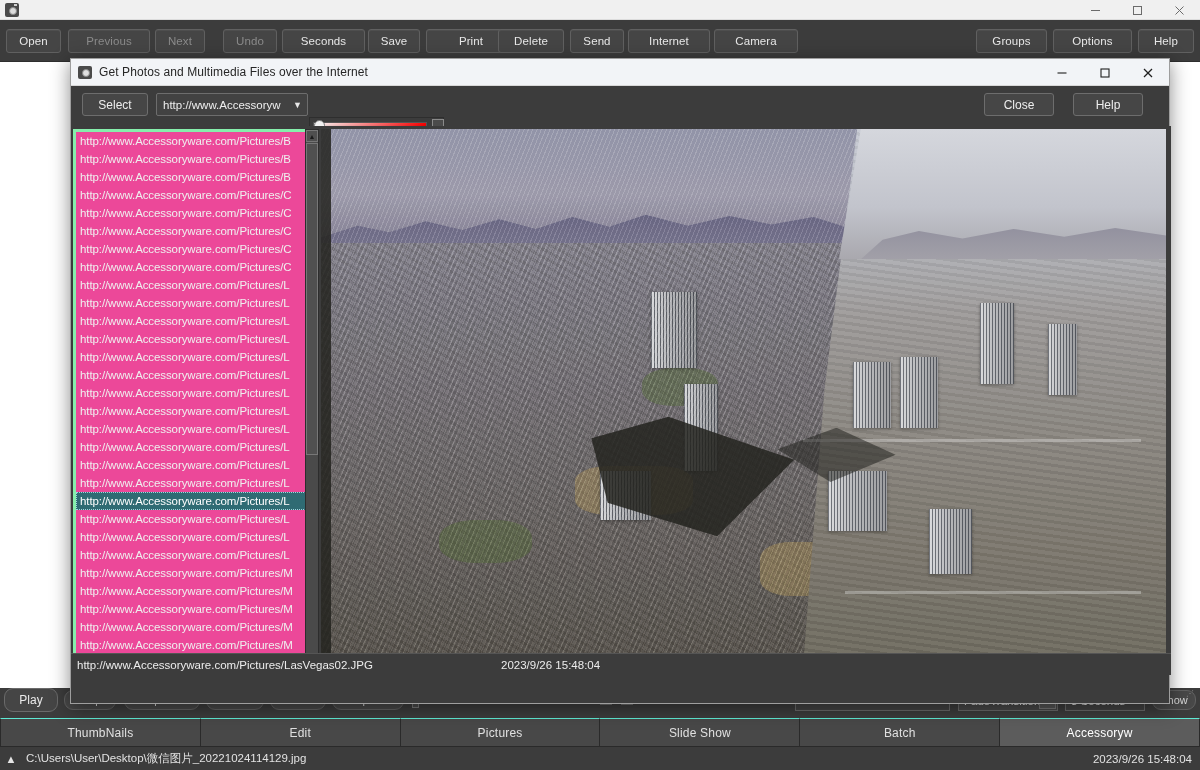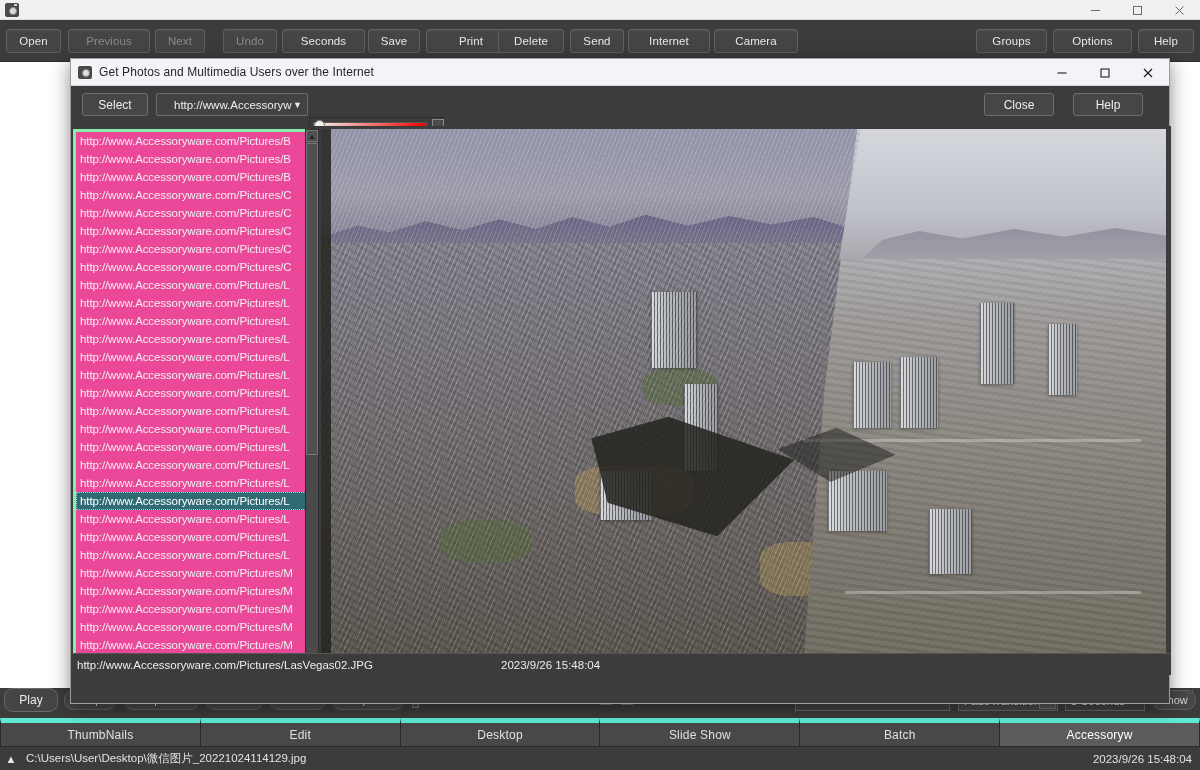--- a/index.html
+++ b/index.html
@@ -180,21 +180,21 @@
     width: 1200px; height: 28px;
     background: #2f2f2f;
     display: flex;
   }
   .tab {
     flex: 1 1 0;
     display: flex; align-items: center; justify-content: center;
     color: #e0e0e0; font-size: 12px;
     background: #484848;
     border-right: 1px solid #2a2a2a;
-    border-top: 5px solid #5eead4;
+    border-top: 1px solid #5eead4;
     letter-spacing: 0.2px;
   }
   .tab.active {
     background: #5c5c5c;
     color: #ffffff;
   }
   .tab:first-child { border-left: 1px solid #2a2a2a; }
 
   
   .statusbar {
@@ -279,21 +279,21 @@
     display: flex; align-items: center; justify-content: center;
   }
   .dlg-combo {
     position: absolute; left: 85px; top: 7px;
     width: 152px; height: 23px;
     background: #424242;
     border: 1px solid #6d6d6d;
     border-radius: 2px;
     color: #eee; font-size: 11.5px;
     display: flex; align-items: center;
-    padding-left: 17px;
+    padding-left: 6px;
     overflow: hidden; white-space: nowrap;
   }
   .dlg-combo .caret {
     position: absolute; right: 5px; top: 6px;
     color: #e8e8e8; font-size: 9px;
   }
   .dlg-close-btn, .dlg-help-btn {
     position: absolute; top: 7px;
     height: 23px; width: 70px;
     background: #464646;
@@ -569,37 +569,37 @@
     <div class="mm-textbox" style="left:1065px; width:80px;">
       <span>3 Seconds</span>
     </div>
     <div class="mm-btn" style="left:1152px; width:44px; top:2px;">Show</div>
     <div class="mm-grip">⋰</div>
   </div>
 
   <div class="tabbar" id="tabbar">
       <div class="tab">ThumbNails</div>
       <div class="tab">Edit</div>
-      <div class="tab">Desktop</div>
+      <div class="tab">Pictures</div>
       <div class="tab">Slide Show</div>
       <div class="tab">Batch</div>
       <div class="tab active">Accessoryw</div>
     </div>
 
   <div class="statusbar">
     <div class="status-arrow">▲</div>
     <div class="status-path">C:\Users\User\Desktop\微信图片_20221024114129.jpg</div>
     <div class="status-time">2023/9/26 15:48:04</div>
   </div>
 
   <div class="dialog">
 
     <div class="dlg-titlebar">
       <div class="dlg-title-icon"></div>
-      <div class="dlg-title-text">Get Photos and Multimedia Users over the Internet</div>
+      <div class="dlg-title-text">Get Photos and Multimedia Files over the Internet</div>
       <div class="dlg-wincontrols">
         <div class="dlg-win-btn">
           <svg width="12" height="12" viewBox="0 0 12 12">
               <line x1="1.5" y1="6" x2="10.5" y2="6" stroke="#202020" stroke-width="1.1"></line>
             </svg>
         </div>
         <div class="dlg-win-btn">
           <svg width="12" height="12" viewBox="0 0 12 12">
               <rect x="2" y="2" width="8" height="8" fill="none" stroke="#202020" stroke-width="1.1"></rect>
             </svg>

